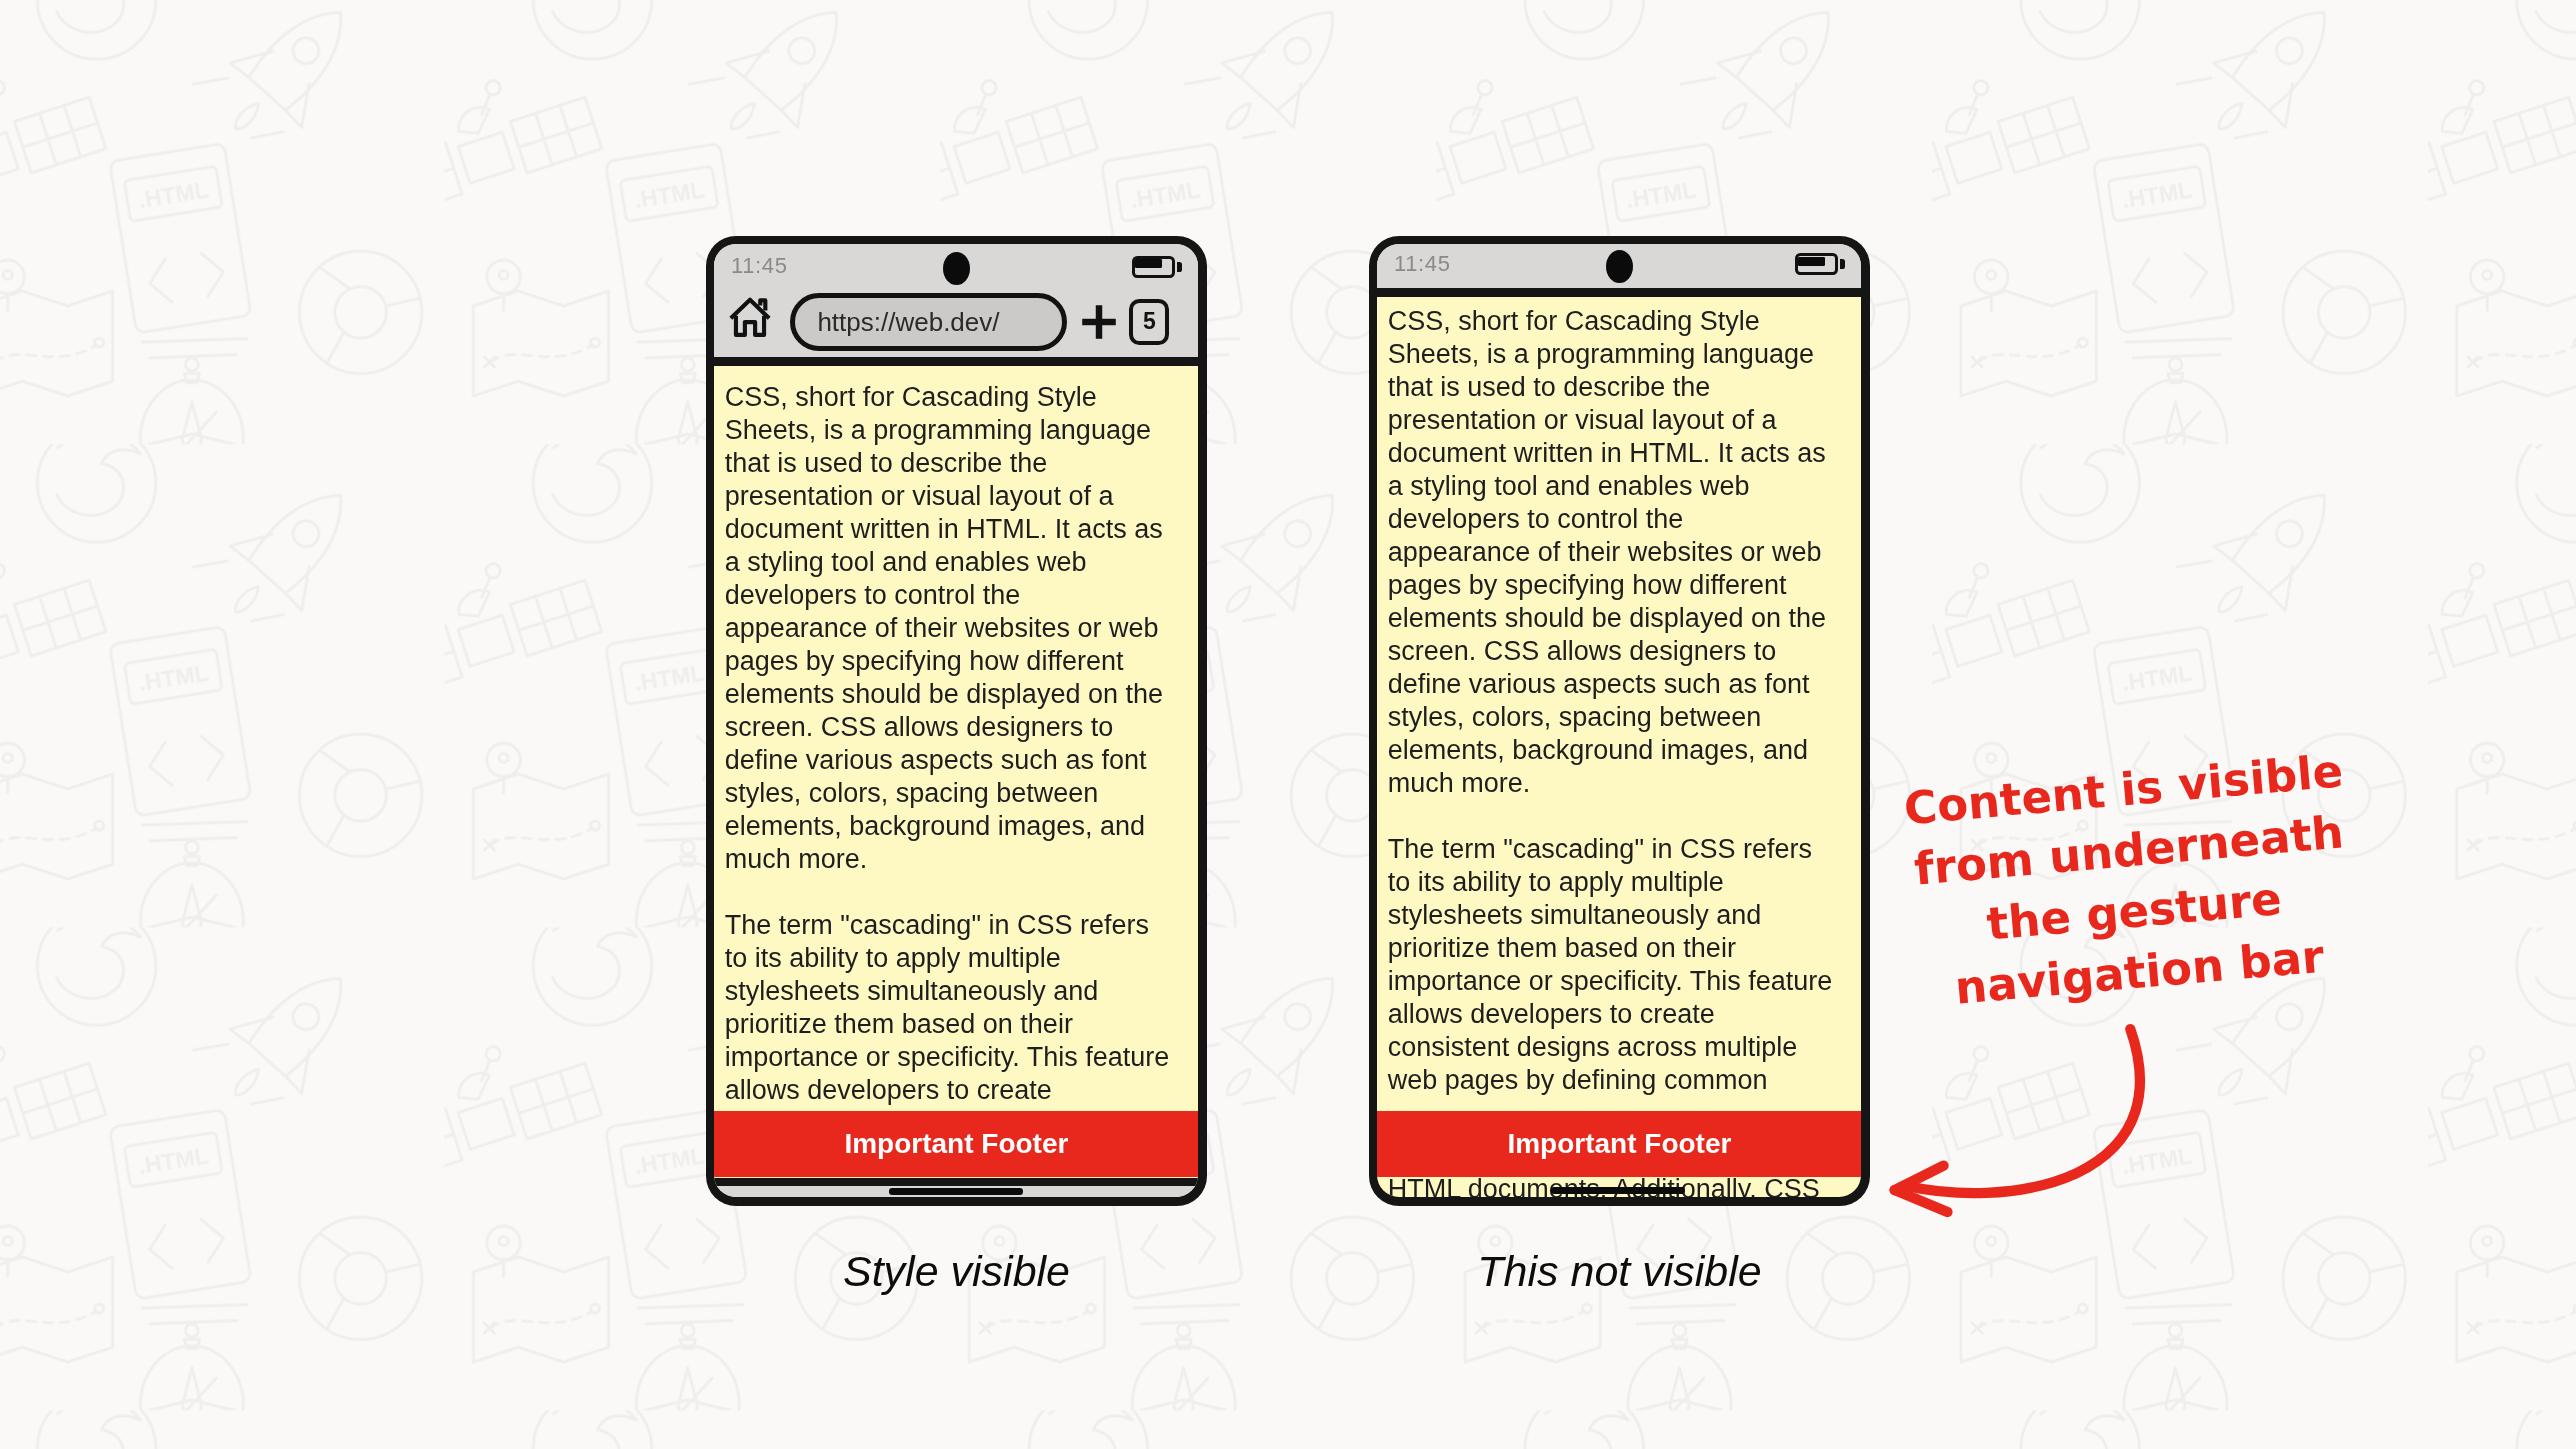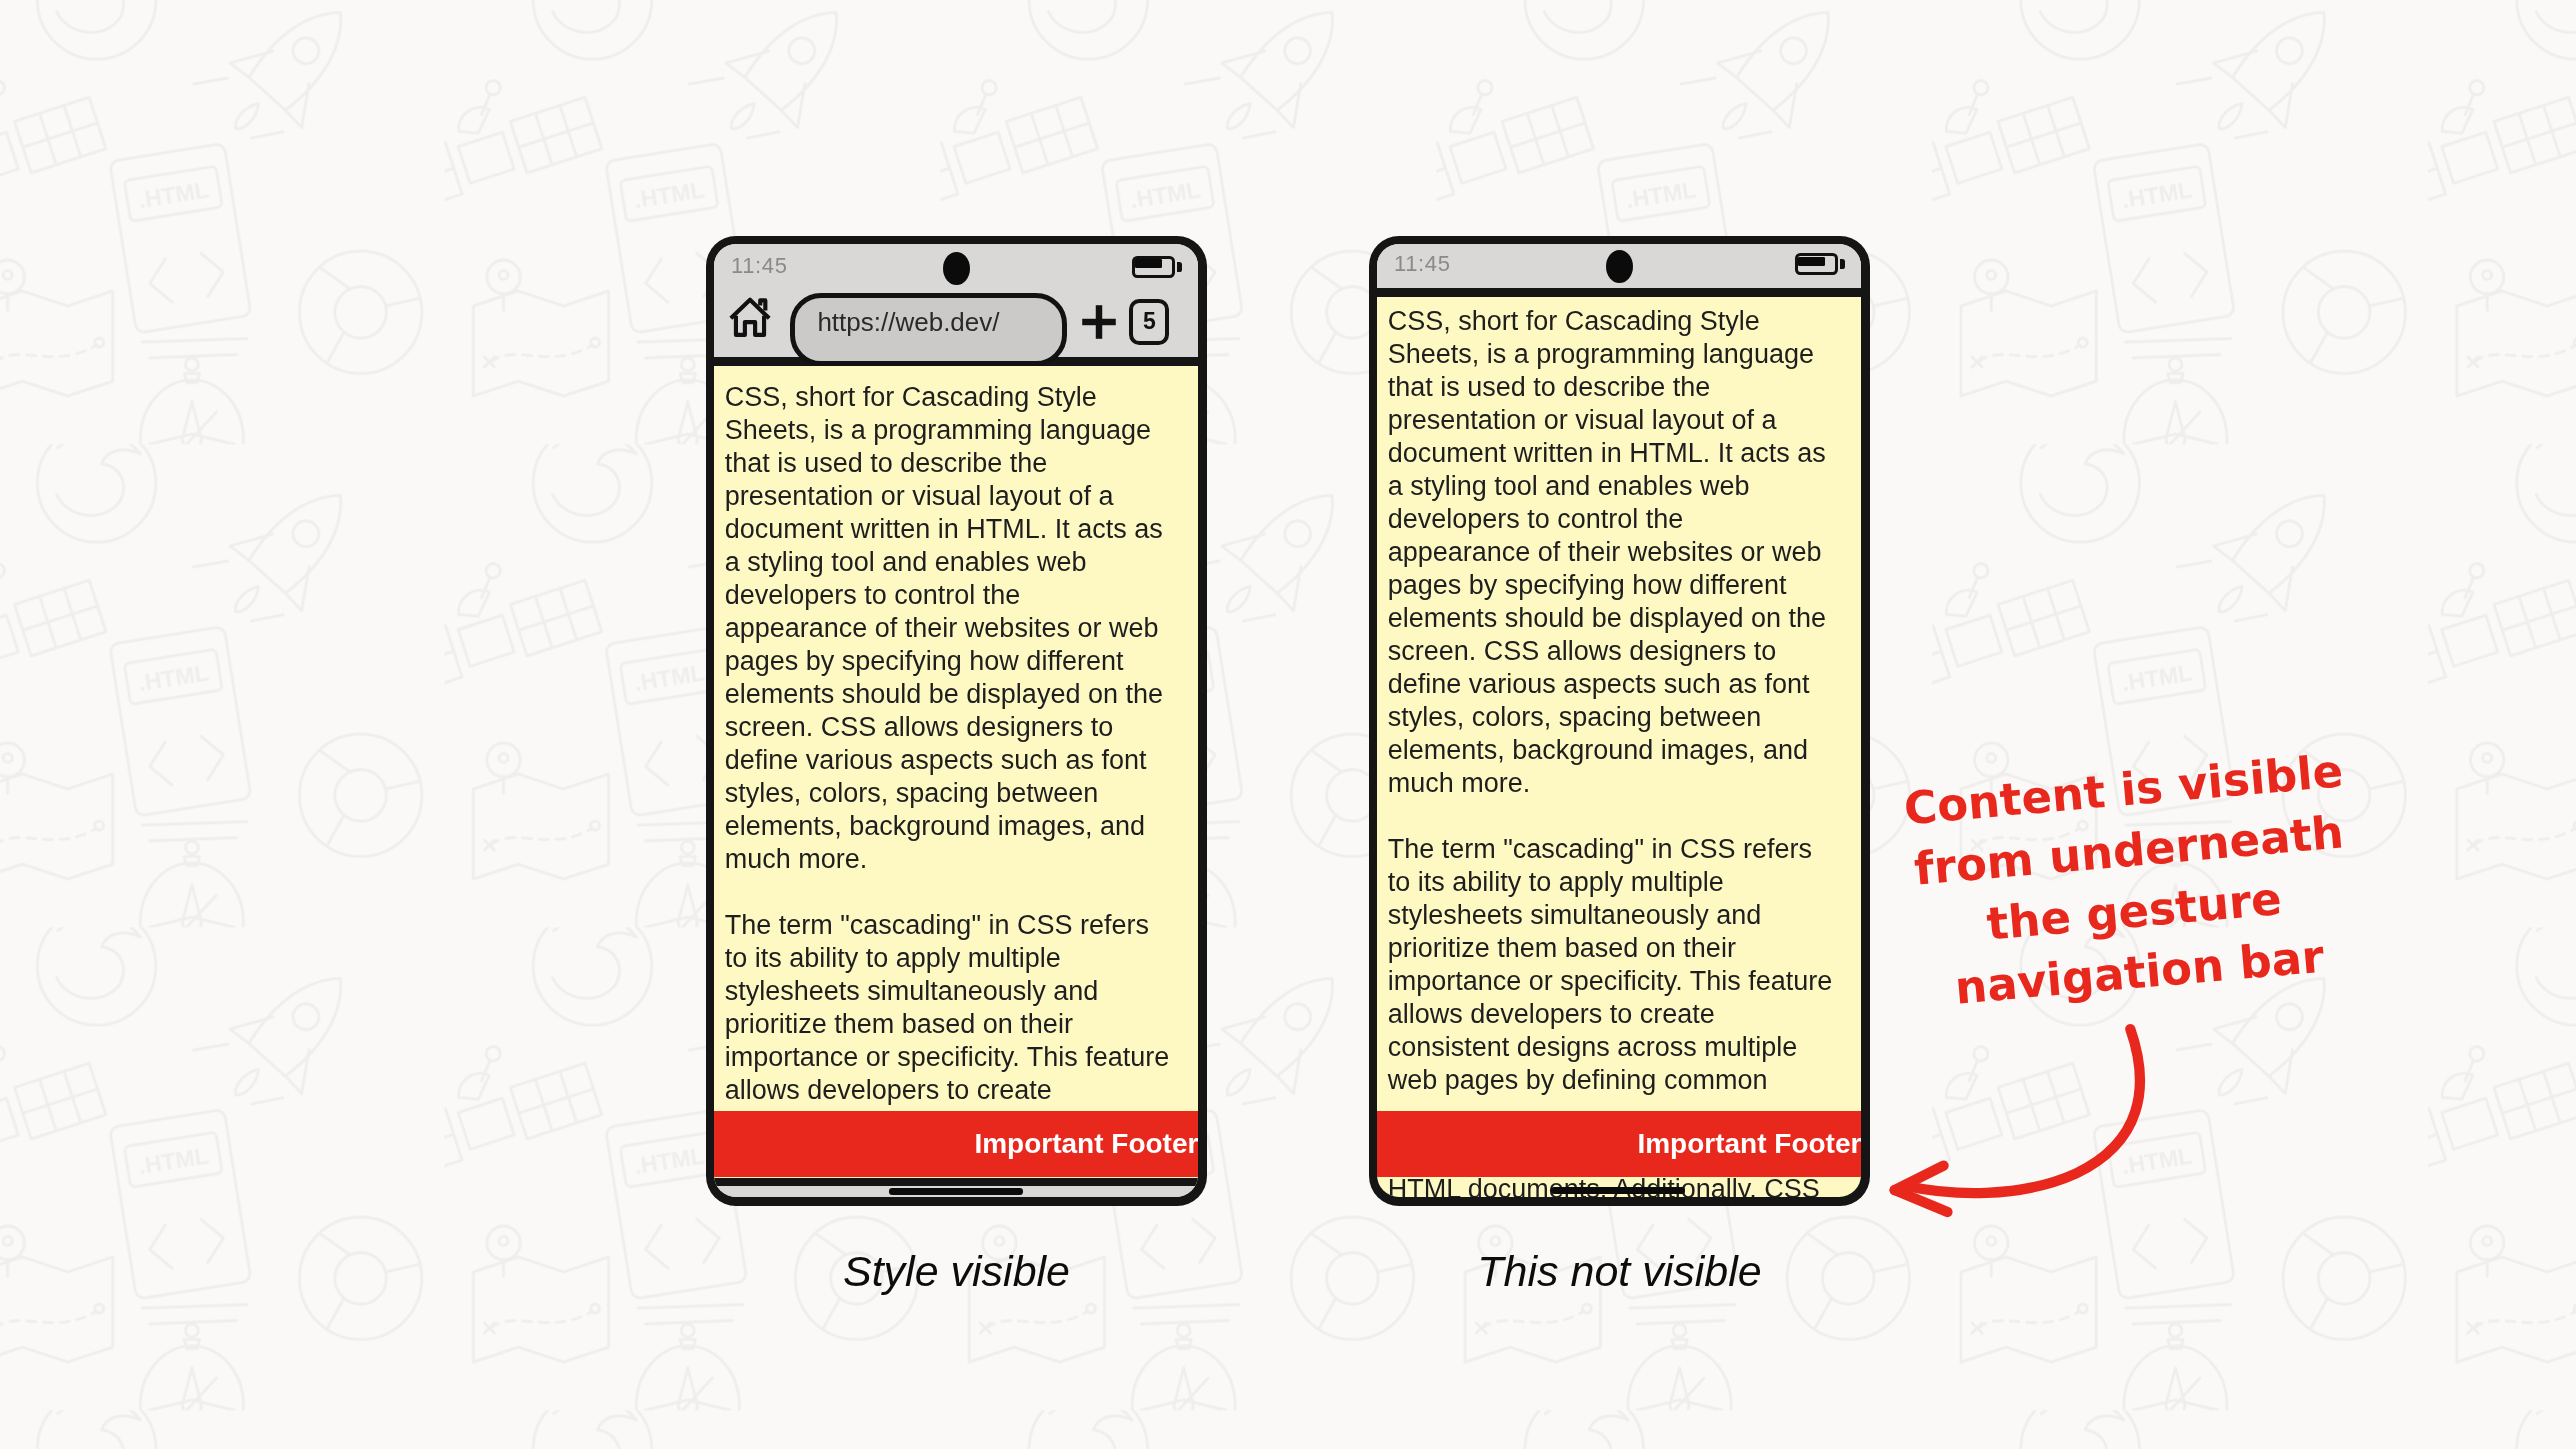--- a/index.html
+++ b/index.html
@@ -15,30 +15,30 @@
   .statusbar{position:absolute;left:0;top:0;width:100%;background:#d9d8d6;}
   .hdr-left{height:113px;} .hdr-right{height:44px;}
   .hdr-div{position:absolute;left:0;width:100%;height:8.4px;background:#151515;}
   .time{position:absolute;left:16.7px;font-size:22px;color:#8a8a8a;letter-spacing:0.6px;}
   .camera{position:absolute;left:229px;width:27px;height:33px;background:#0b0b0b;border-radius:50%;}
   .battery{position:absolute;right:11.6px;width:55px;height:22px;}
   .bat-body{position:absolute;left:0;top:0;width:43px;height:22px;border:3.2px solid #111;
     border-radius:5.2px;box-sizing:border-box;}
   .bat-fill{position:absolute;left:3.2px;top:3.2px;width:27px;height:9px;background:#0b0b0b;border-radius:1.3px;}
   .bat-nub{position:absolute;left:45px;top:5.8px;width:5.2px;height:10.3px;background:#111;border-radius:0 2.6px 2.6px 0;}
-  .url-pill{position:absolute;left:76px;top:49px;width:277px;height:73px;background:#cbcac8;
+  .url-pill{position:absolute;left:76px;top:49px;width:277px;height:58px;background:#cbcac8;
     border:5.2px solid #121212;border-radius:31px;box-sizing:border-box;}
   .url-text{line-height:48px;padding-left:22px;font-size:26px;color:#2a2a2a;white-space:nowrap;}
   .tab-btn{position:absolute;left:415px;top:55px;width:40px;height:46px;border:4.5px solid #121212;
     border-radius:10.3px;box-sizing:border-box;text-align:center;}
   .tab-count{font-size:23px;line-height:36px;font-weight:600;color:#111;}
   .body-text{position:absolute;left:10.3px;width:469px;font-size:27px;line-height:33px;color:#1e1e1e;
     white-space:pre-line;z-index:1;}
   .footer{position:absolute;left:0;top:867px;width:100%;height:66px;background:#e8281d;
-    color:#ffffff;font-weight:bold;font-size:28px;text-align:right;line-height:66px;z-index:3;}
+    color:#ffffff;font-weight:bold;font-size:28px;text-align:center;line-height:66px;z-index:3;}
   .footer-div{position:absolute;left:0;top:934px;width:100%;height:7.7px;background:#151515;z-index:3;}
   .chin{position:absolute;left:0;top:942px;width:100%;height:11.6px;background:#d9d8d6;z-index:3;}
   .pill{position:absolute;width:134px;height:6.4px;background:#0b0b0b;border-radius:3.2px;z-index:4;}
   .overflow-line{position:absolute;left:10.3px;top:929px;width:469px;font-size:27px;line-height:33px;
     color:#1e1e1e;white-space:pre;z-index:2;}
   .caption{position:absolute;top:1247px;width:501px;text-align:center;font-style:italic;
     font-size:43px;color:#0c0c0c;z-index:2;}
   .annotation{position:absolute;left:1903px;top:759px;width:457px;transform:rotate(-5deg);
     color:#e8281d;font-family:"DejaVu Sans",sans-serif;font-weight:bold;font-size:45px;
     line-height:61px;text-align:center;z-index:2;}

